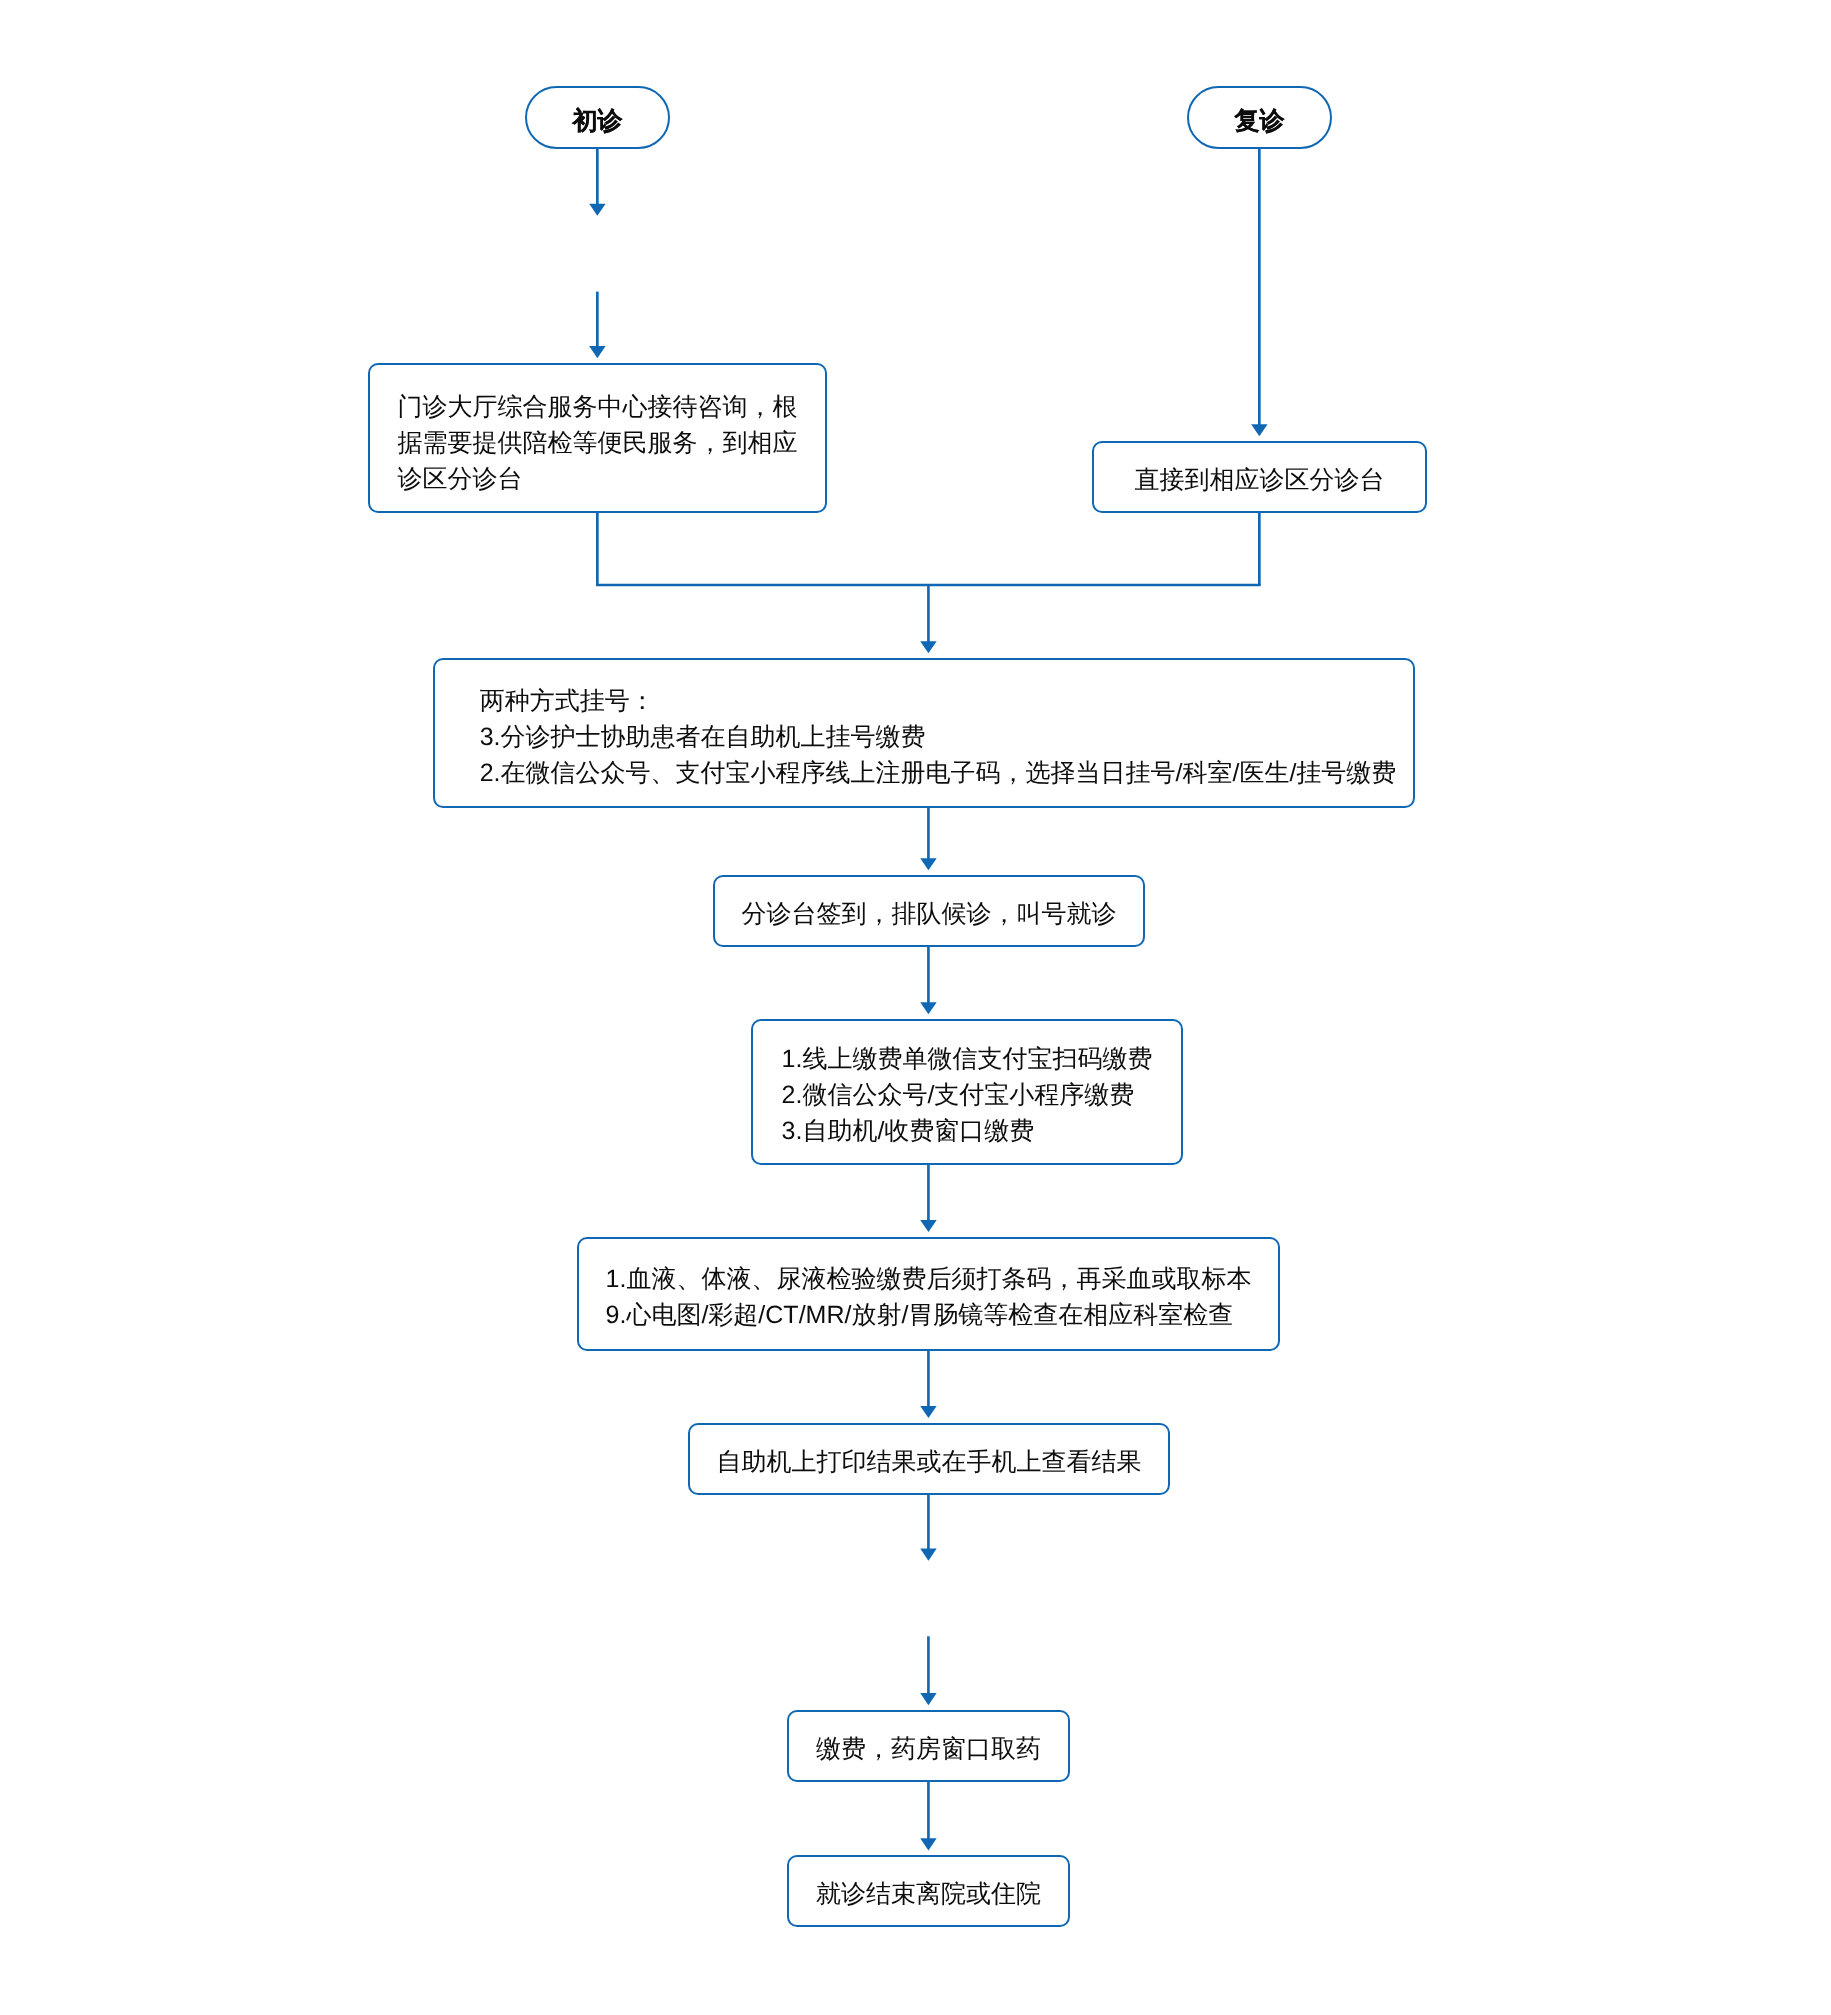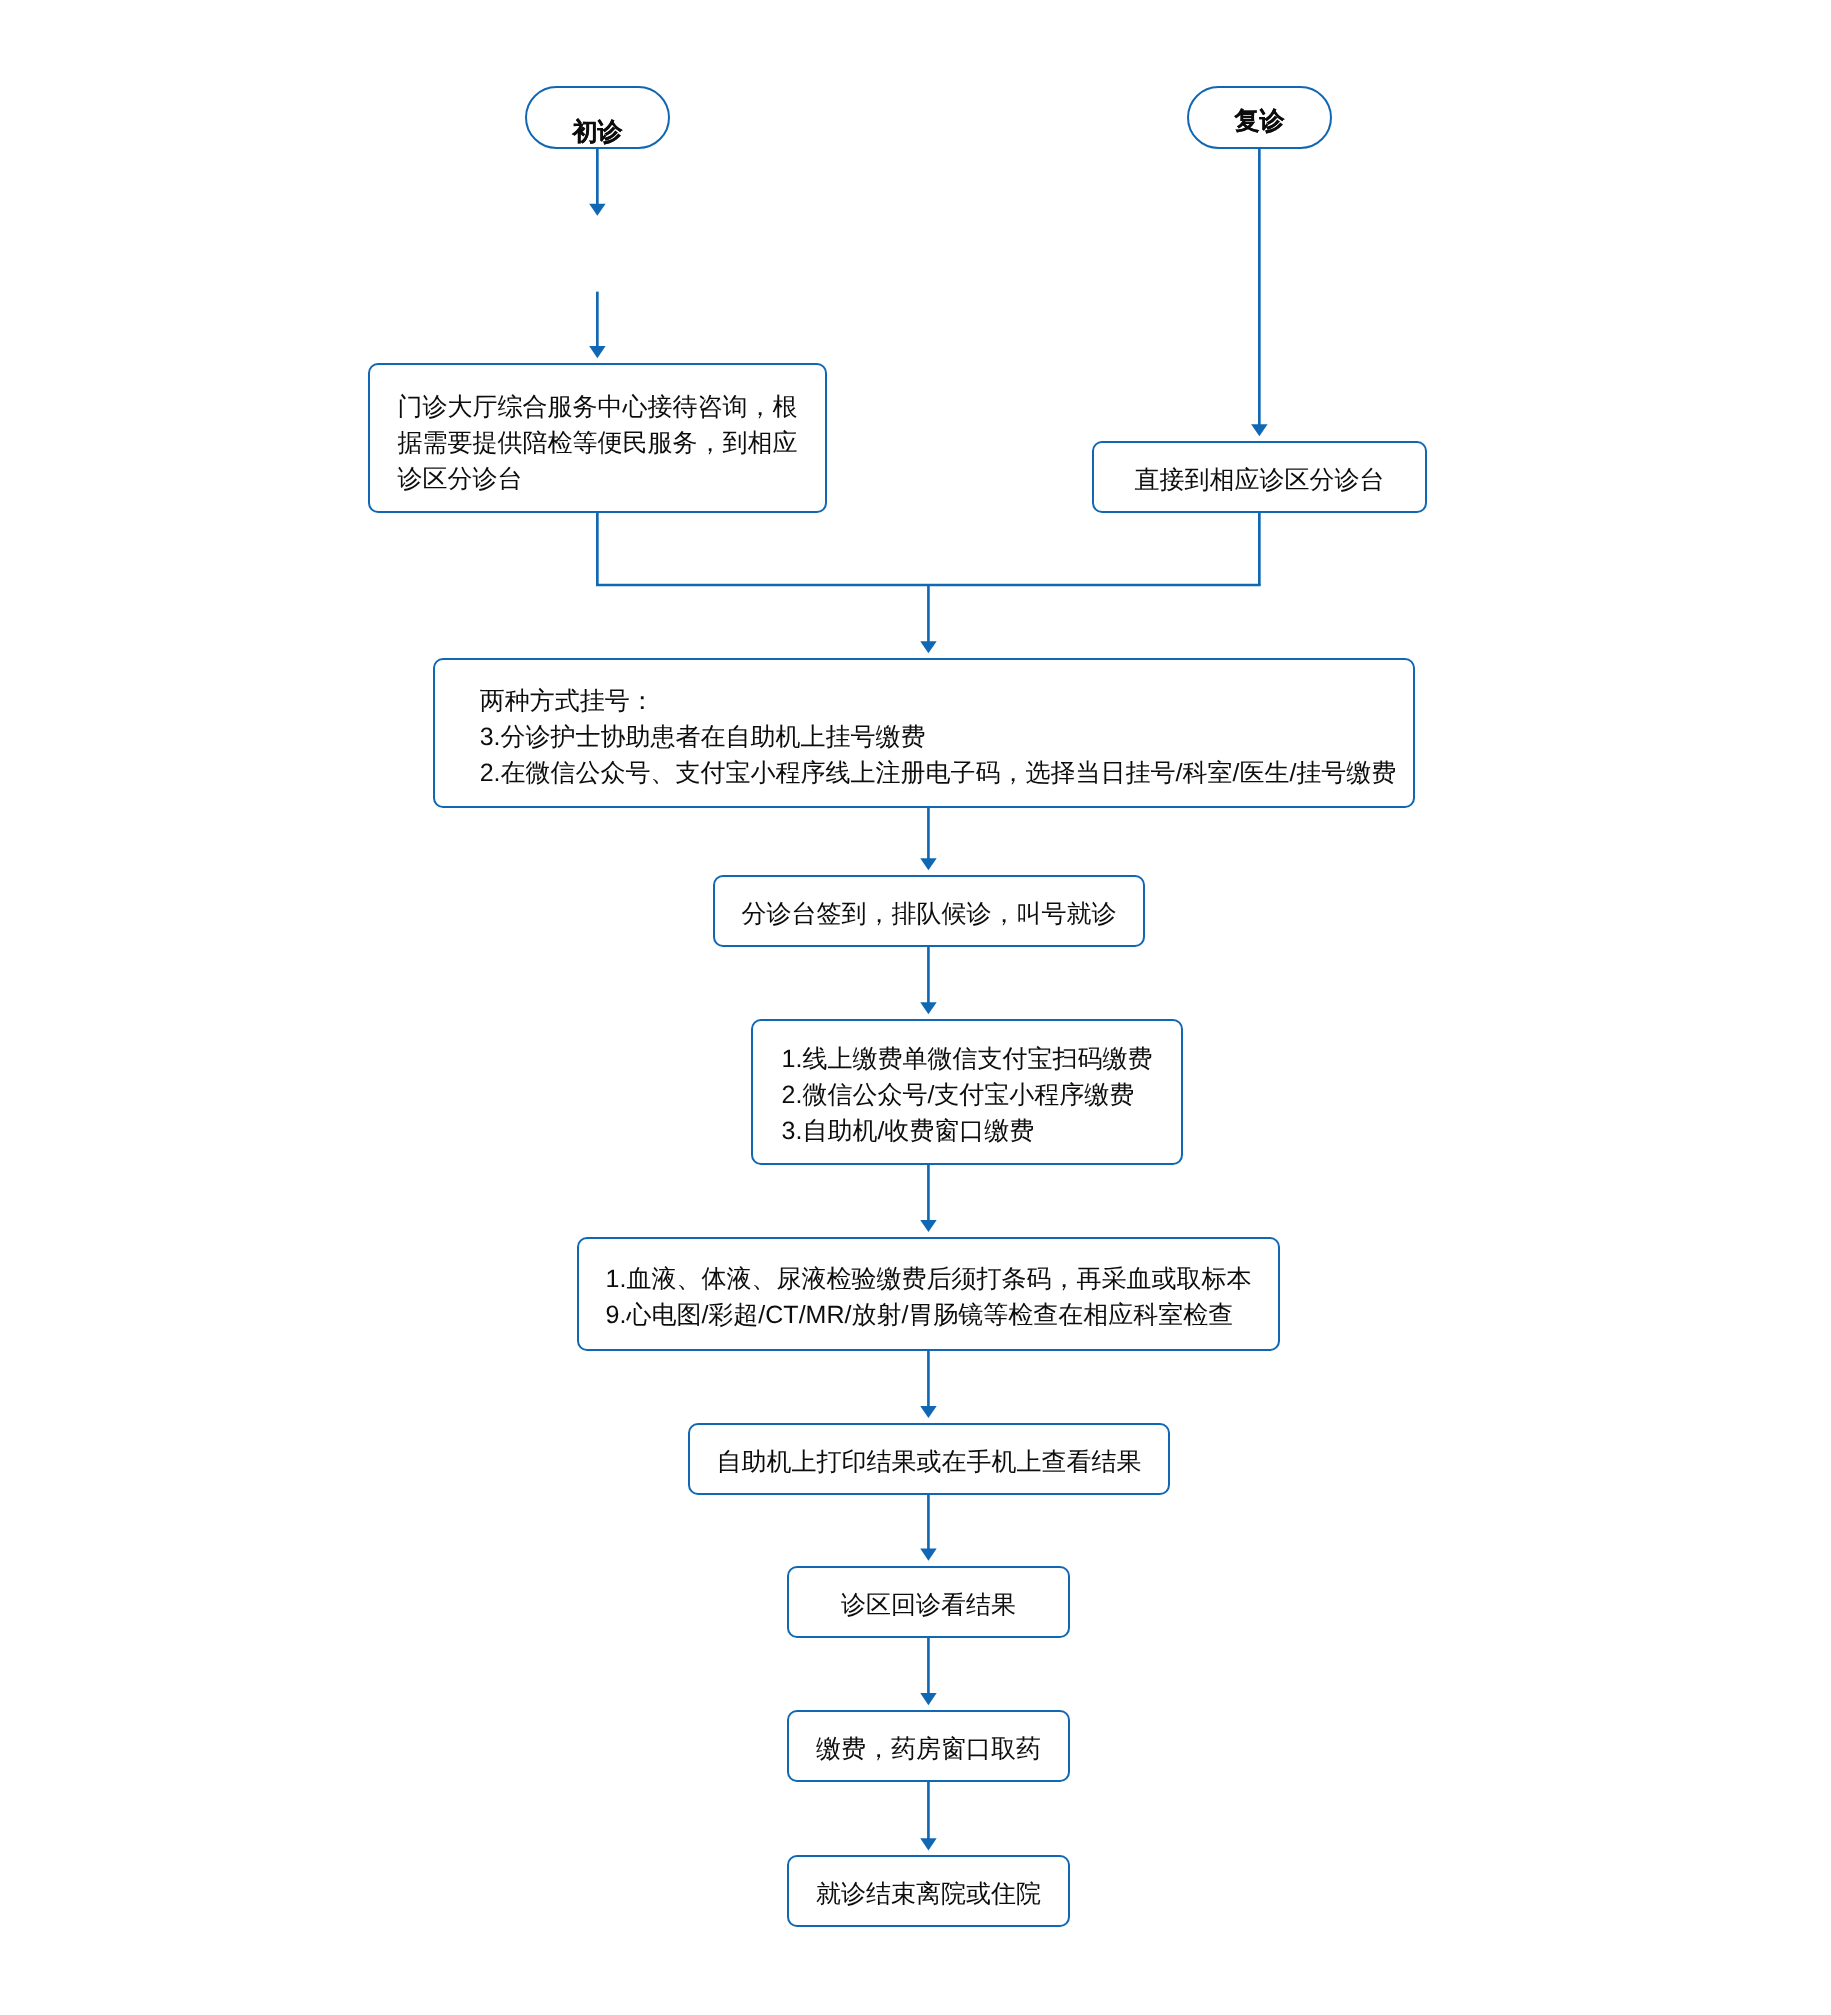--- a/index.html
+++ b/index.html
@@ -67,21 +67,21 @@
       <polygon points="1246.9,1162.6 1269.2,1162.6 1258,1179"></polygon>
       <polygon points="1246.9,1357.8 1269.2,1357.8 1258,1374.2"></polygon>
       <polygon points="1246.9,1652.8 1269.2,1652.8 1258,1669.2"></polygon>
       <polygon points="1246.9,1904.9 1269.2,1904.9 1258,1921.3"></polygon>
       <polygon points="1246.9,2098.1 1269.2,2098.1 1258,2114.5"></polygon>
       <polygon points="1246.9,2293.9 1269.2,2293.9 1258,2310.3"></polygon>
       <polygon points="1246.9,2490.8 1269.2,2490.8 1258,2507.2"></polygon>
     </g>
   </svg>
 
-  <div class="node pill one" style="left:525px;top:86px;width:145px;height:63px;align-items:flex-end;">
+  <div class="node pill one" style="left:525px;top:86px;width:145px;height:63px;">
     <div class="txt b">初诊</div>
   </div>
 
   <div class="node pill one" style="left:1187px;top:86px;width:145px;height:63px;">
     <div class="txt b">复诊</div>
   </div>
 
 
   <div class="node rect" style="left:368px;top:363px;width:459px;height:150px;">
     <div class="txt" style="top:5.2px;">
@@ -119,23 +119,20 @@
     <div class="txt">
       <div>1.血液、体液、尿液检验缴费后须打条码，再采血或取标本</div>
       <div>9.心电图/彩超/CT/MR/放射/胃肠镜等检查在相应科室检查</div>
     </div>
   </div>
 
   <div class="node rect one" style="left:688px;top:1423px;width:482px;height:72px;">
     <div class="txt">自助机上打印结果或在手机上查看结果</div>
   </div>
 
-  <div class="node rect one" style="left:787px;top:1566px;width:283px;height:72px;">
-    <div class="txt">诊区回诊看结果</div>
-  </div>
 
   <div class="node rect one" style="left:787px;top:1710px;width:283px;height:72px;">
     <div class="txt">缴费，药房窗口取药</div>
   </div>
 
   <div class="node rect one" style="left:787px;top:1855px;width:283px;height:72px;">
     <div class="txt">就诊结束离院或住院</div>
   </div>
 
 </div>

